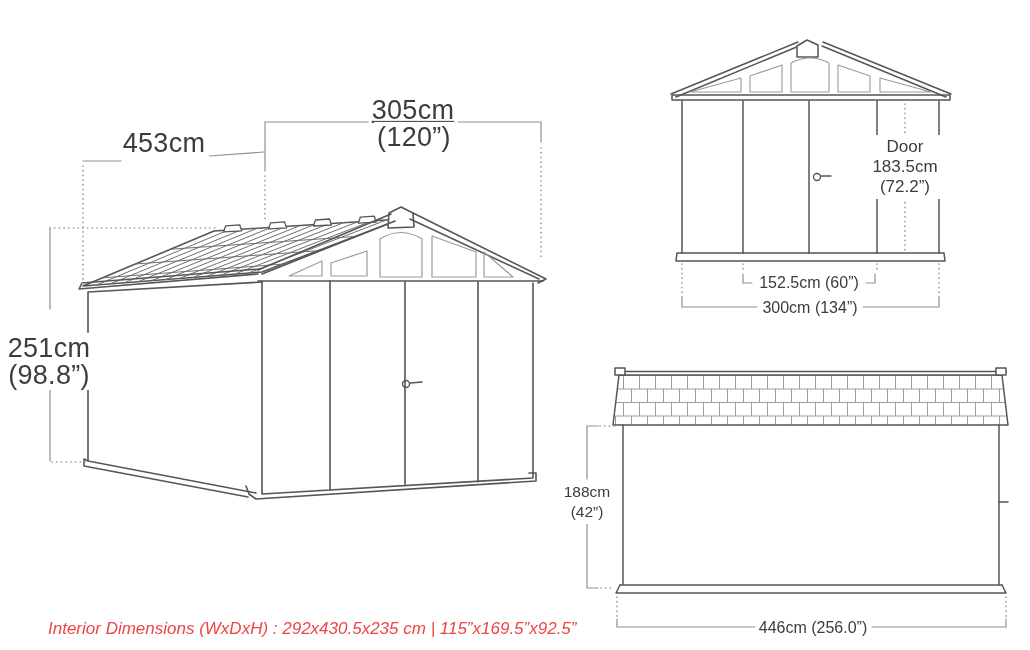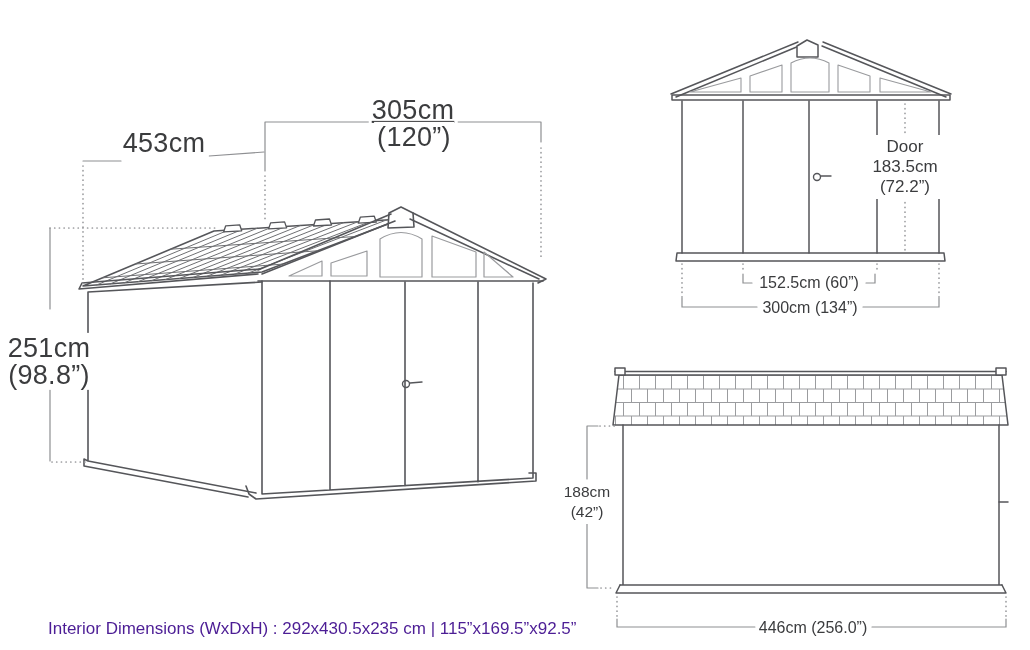--- a/index.html
+++ b/index.html
@@ -22,23 +22,24 @@
   }
   .xl{font-size:27px;letter-spacing:.3px;padding:0 3px;}
   .md{font-size:16px;padding:0 3px;}
   .door{font-size:17px;line-height:20px;padding:2px 3px;}
   .stack{font-size:15.5px;line-height:20px;padding:2px 3px;}
   .footer-note{
     position:absolute;
     left:48px;top:629px;
     transform:translateY(-50%);
     font-size:17px;
-    color:#4c1d95;
+    color:#ef4444;
     background:transparent;
     white-space:nowrap;
+    font-style:italic;
   }
 </style>
 </head>
 <body>
 
 <div class="canvas">
 
   <svg width="1030" height="650" viewBox="0 0 1030 650">
     <defs>
       <pattern id="brick" patternUnits="userSpaceOnUse" x="619" y="375" width="16" height="27">

